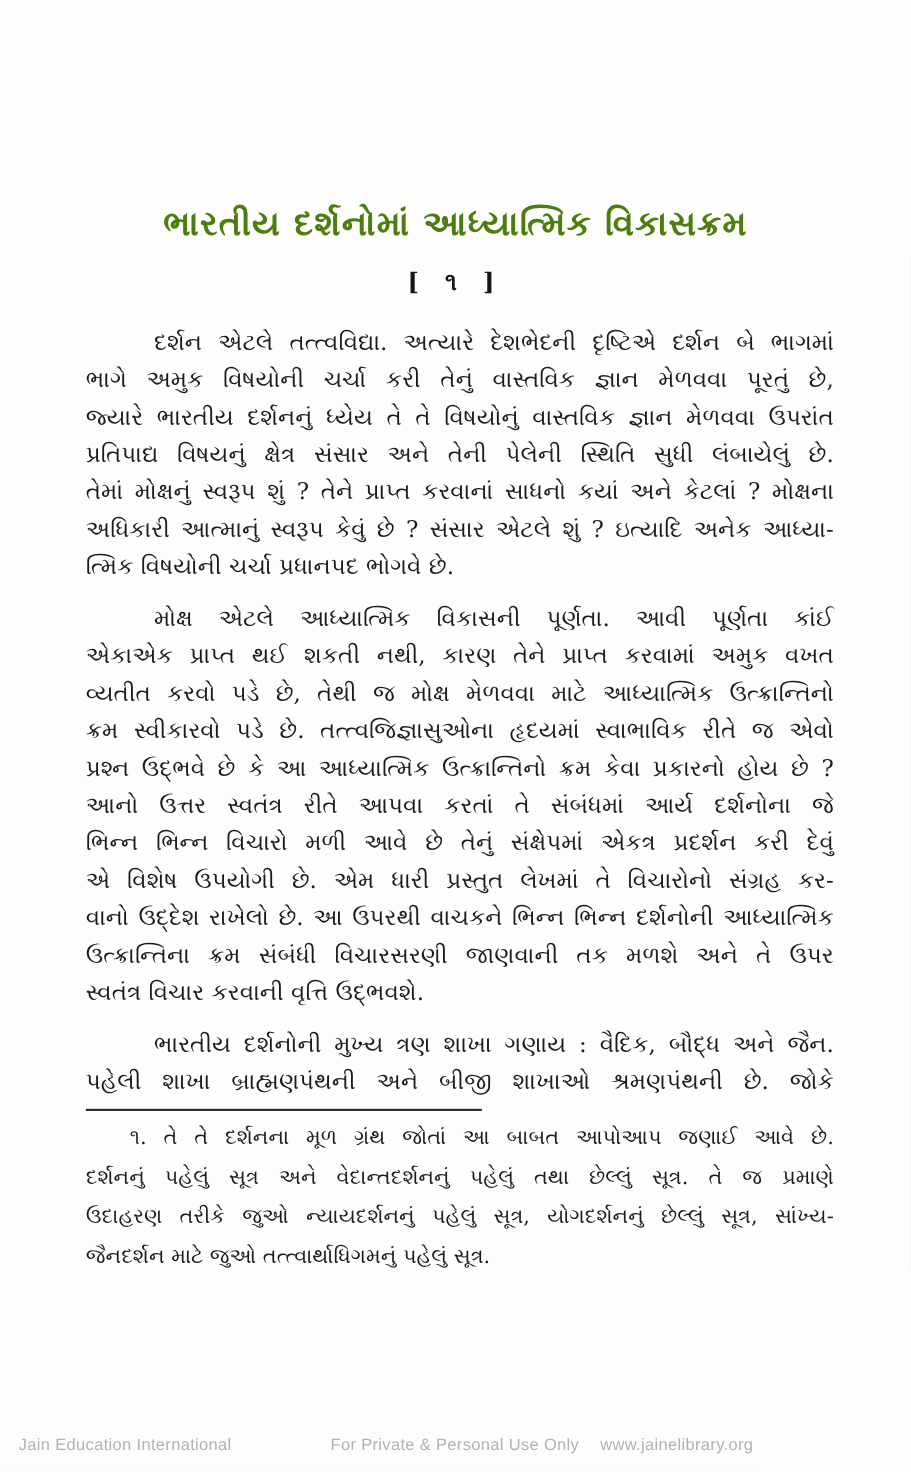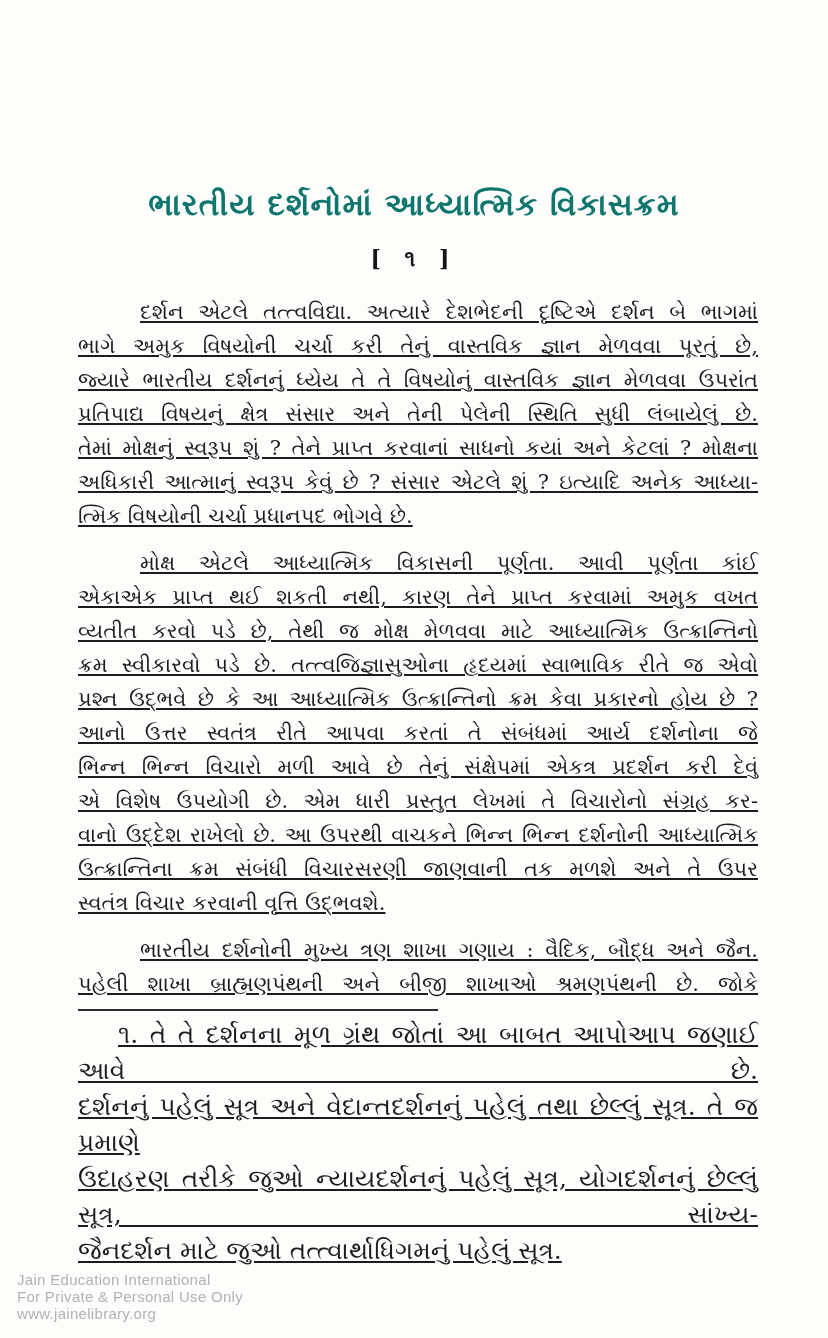--- a/index.html
+++ b/index.html
@@ -15,67 +15,66 @@
     background: #fdfdfb;
     color: #1c1c1c;
     overflow: hidden;
   }
   .title {
     padding-top: 186px;
     text-align: center;
     font-size: 31px;
     font-weight: bold;
     letter-spacing: 1px;
-    color: #0f766e;
+    color: #4d7c0f;
   }
   .section-marker {
     margin-top: 22px;
     text-align: center;
     font-size: 22px;
     font-weight: bold;
     letter-spacing: 8px;
     color: #161616;
   }
   .content {
     margin: 24px 70px 0 78px;
     font-size: 21px;
   }
-  .para { margin: 0; text-decoration: underline; }
+  .para { margin: 0; }
   .para + .para { margin-top: 13px; }
   .line {
     line-height: 34px;
     white-space: normal;
     text-align: justify;
     text-align-last: justify;
     color: #1c1c1c;
   }
   .line.left { text-align-last: left; }
   .line.indent { text-indent: 62px; }
   .footnote-rule {
     width: 360px;
     height: 0;
     border: none;
     border-top: 2px solid #2c2c2c;
     margin: 8px 0 6px 0;
   }
-  .footnote { font-size: 25px; text-decoration: underline; }
+  .footnote { font-size: 19px; }
   .footnote .line { line-height: 36px; }
   .footnote .line.indent { text-indent: 40px; }
   .footer {
     position: absolute;
     left: 17px;
     right: 18px;
     bottom: 16px;
     display: flex;
     align-items: baseline;
     font-family: "Liberation Sans", "DejaVu Sans", sans-serif;
     font-size: 15px;
     color: #b2b2b2;
     letter-spacing: 0.3px;
-    flex-direction: column;
   }
   .footer .f-left  { flex: 1; text-align: left; }
   .footer .f-center{ flex: 1; text-align: center; white-space: nowrap; }
   .footer .f-right { flex: 1; text-align: left; }
 </style>
 </head>
 <body>
 
 <div class="page">
 

